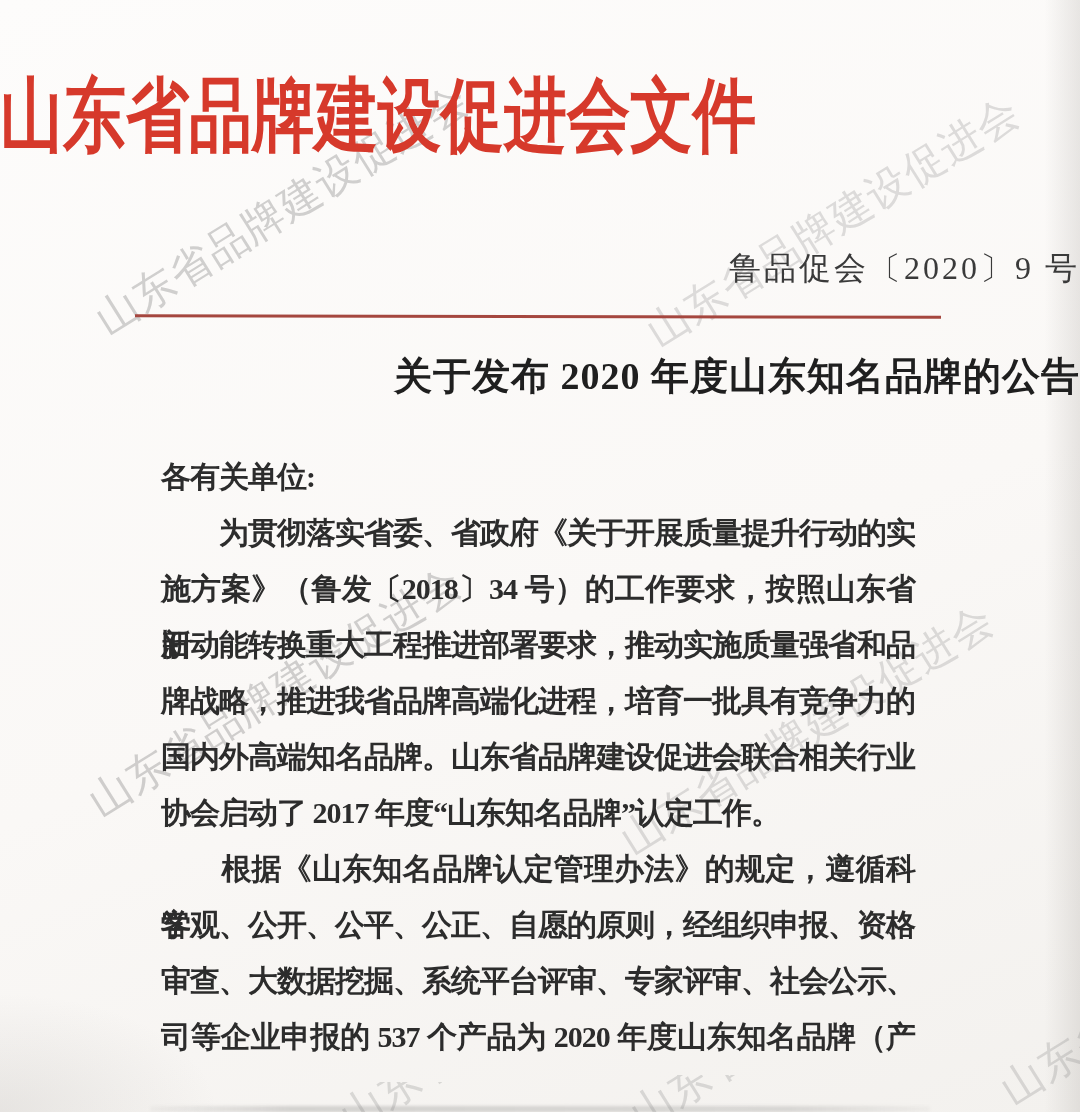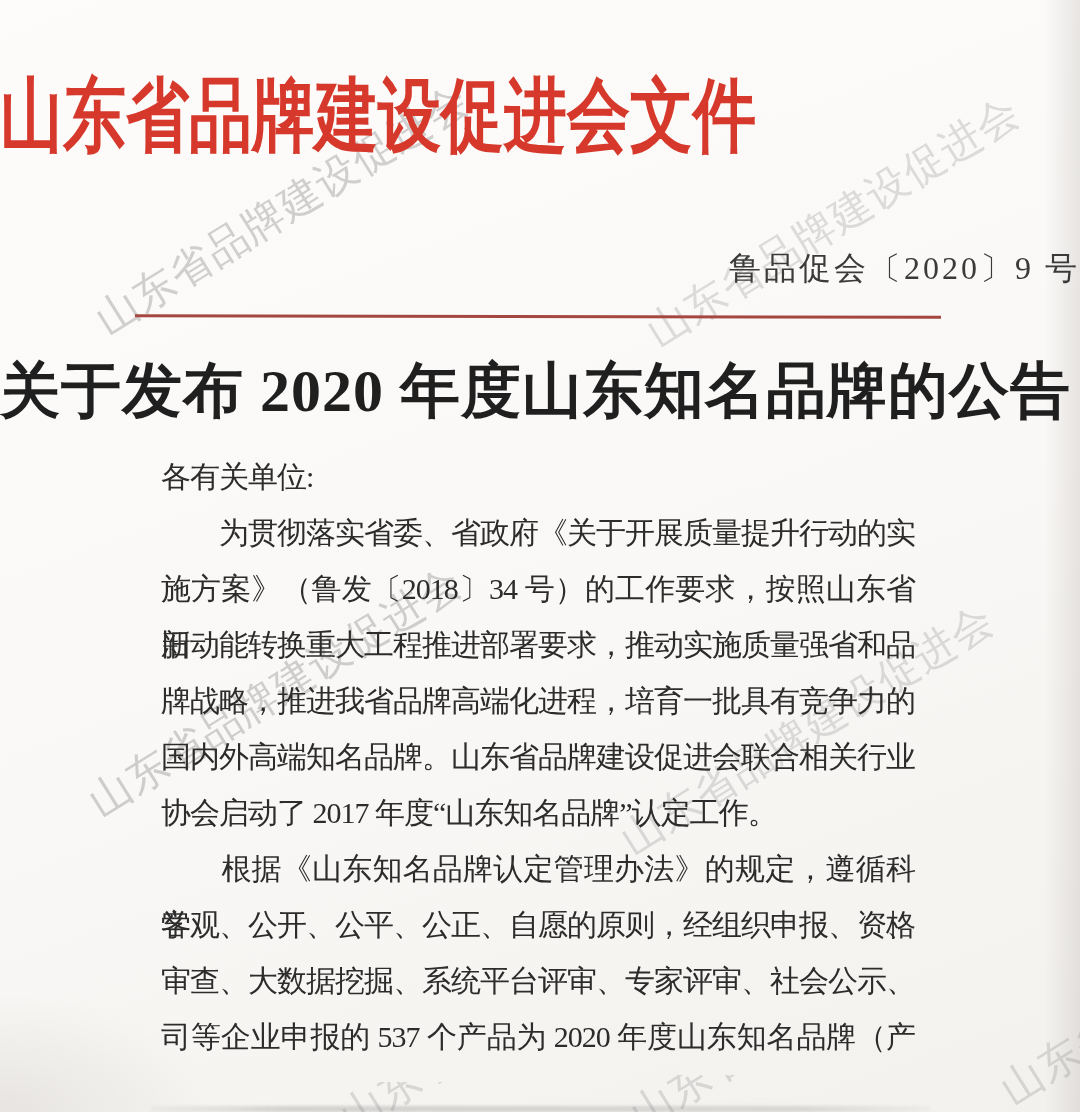--- a/index.html
+++ b/index.html
@@ -63,32 +63,32 @@
     z-index:2;white-space:nowrap;
   }
   .red-divider{
     position:absolute;left:135px;top:315px;width:806px;height:3px;
     background:#a5473f;
     transform:rotate(0.12deg);
     z-index:2;
   }
   .doc-title{
     position:absolute;top:351px;left:0;width:100%;
-    text-align:left;
-    font-size:60px;font-weight:700;color:#1f1f1f;
+    text-align:right;
+    font-size:38px;font-weight:700;color:#1f1f1f;
     letter-spacing:1px;z-index:2;white-space:nowrap;
   }
   
   .body-text{
     position:absolute;left:161px;top:449px;width:754px;
     font-size:30px;letter-spacing:-1px;color:#2c2c2c;
     z-index:2;
   }
   .line{
-    height:56px;line-height:56px;
+    height:56px;line-height:56px;font-weight:bold;
   }
   .line.just{
     text-align:justify;
     text-align-last:justify;
   }
 </style>
 </head>
 <body>
 
 <div class="page">

